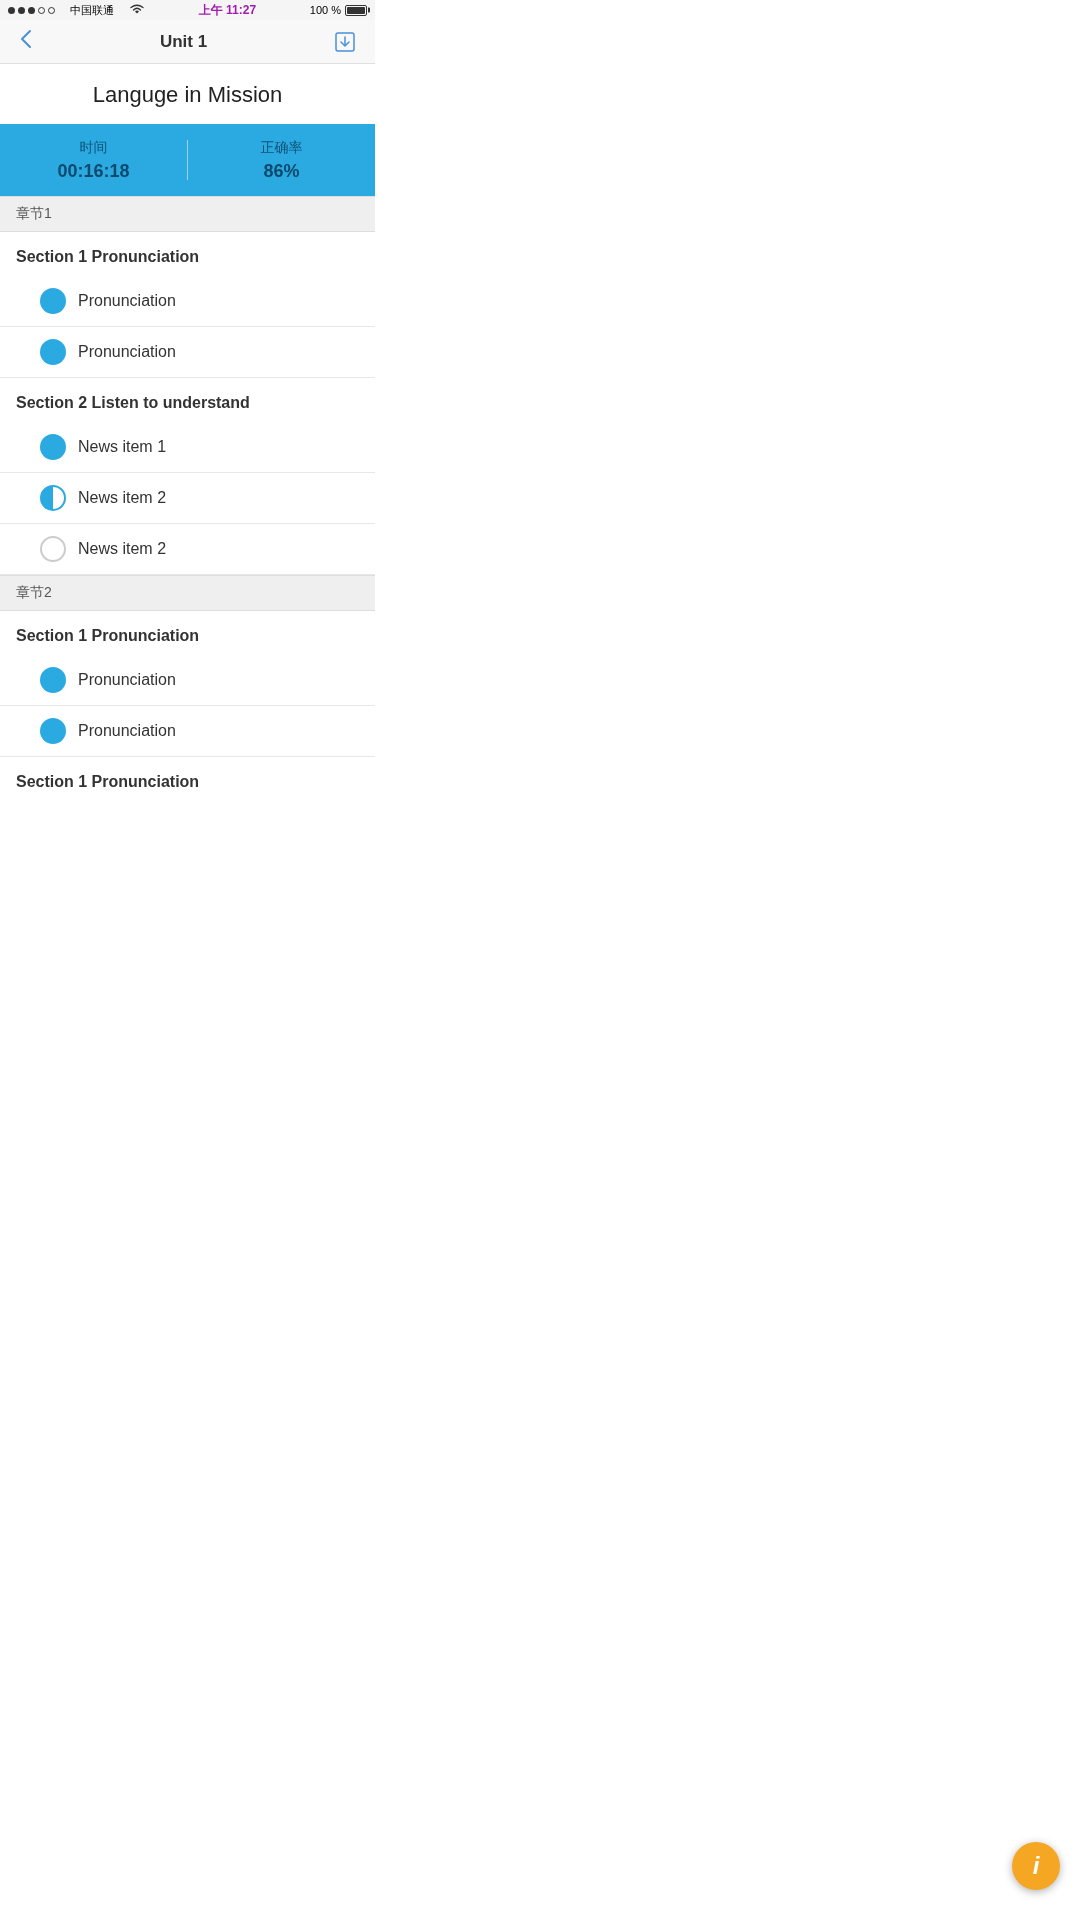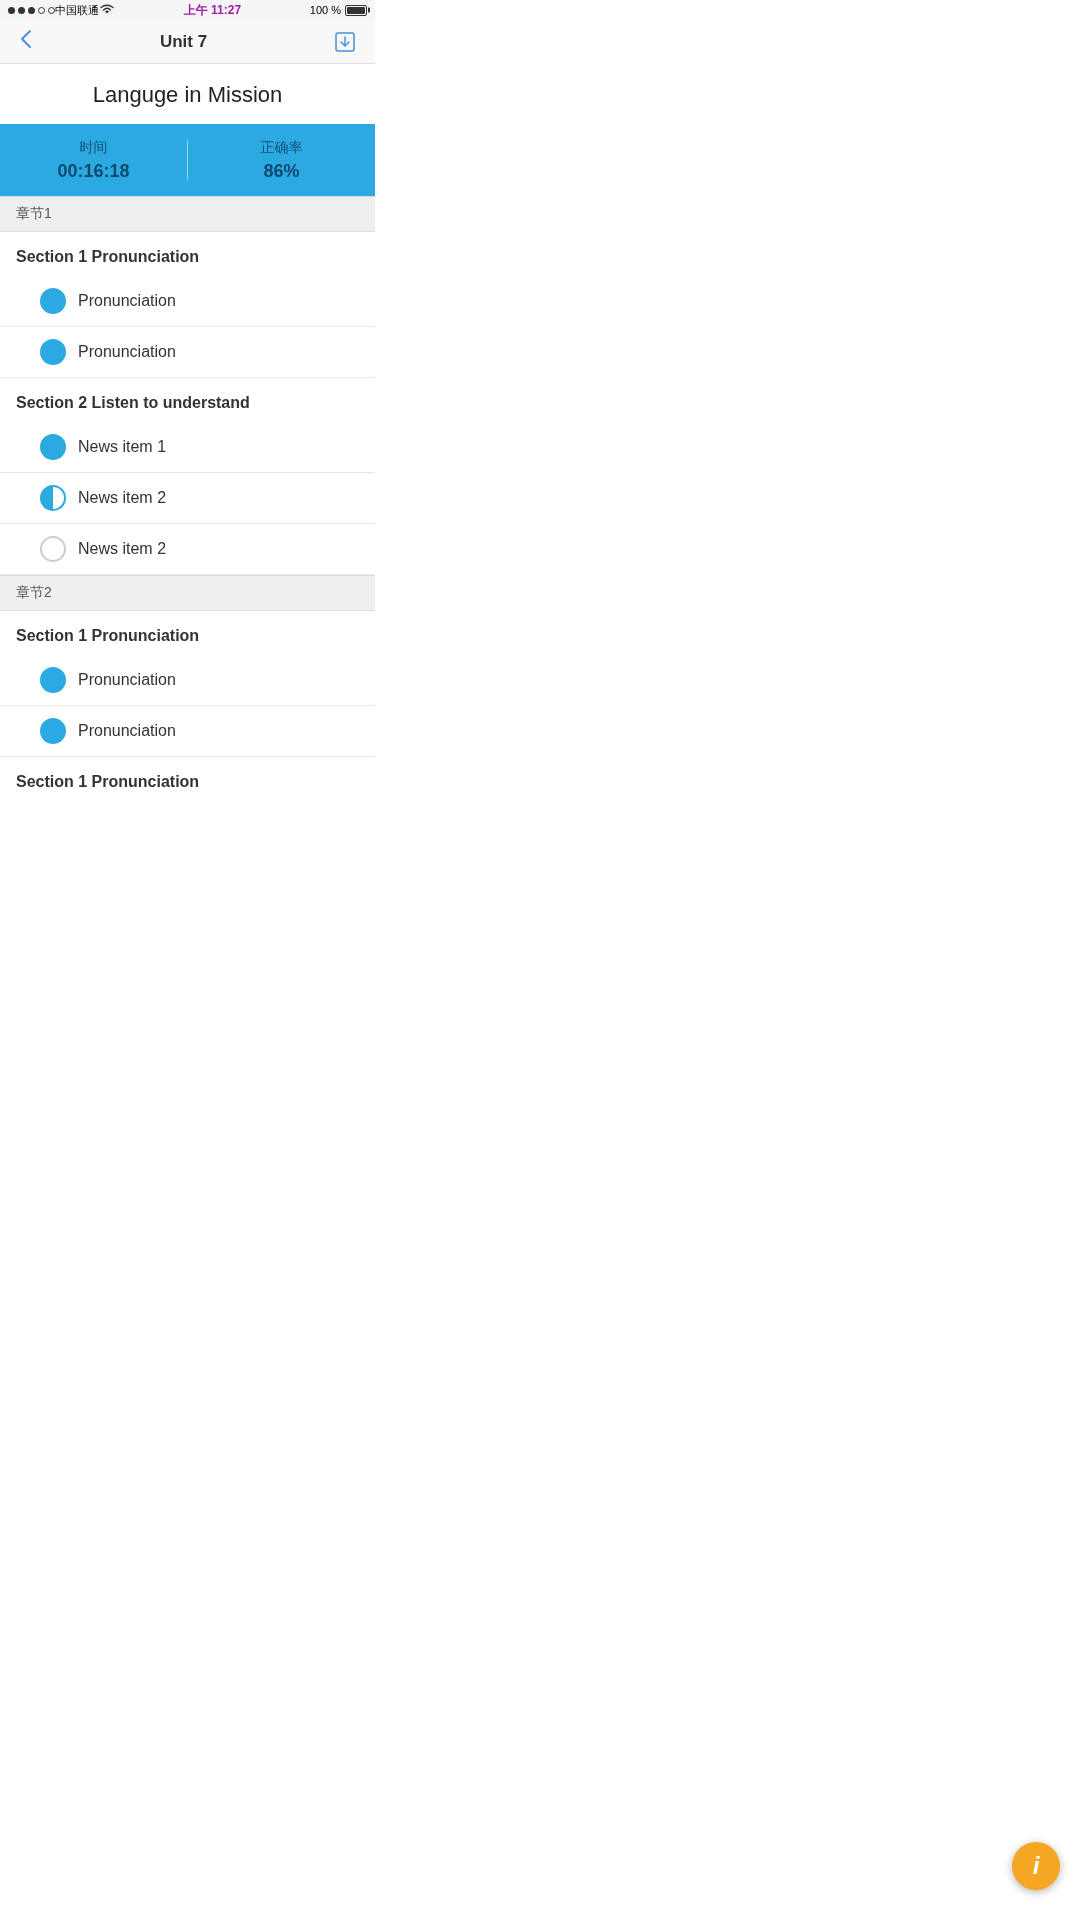--- a/index.html
+++ b/index.html
@@ -20,21 +20,21 @@
       display: flex;
       align-items: center;
       justify-content: space-between;
       padding: 0 8px;
       font-size: 11px;
       font-weight: 500;
     }
     .status-left {
       display: flex;
       align-items: center;
-      gap: 0;
+      gap: 15px;
     }
     .dots {
       display: flex;
       gap: 3px;
       align-items: center;
     }
     .dot {
       width: 7px;
       height: 7px;
       border-radius: 50%;
@@ -269,21 +269,21 @@
     </div>
   </div>
 </div>
 
 <div class="nav-bar">
   <div class="nav-back">
     <svg width="12" height="20" viewBox="0 0 12 20">
       <path d="M10 2 L2 10 L10 18" fill="none" stroke="#4a90d9" stroke-width="2" stroke-linecap="round" stroke-linejoin="round"></path>
     </svg>
   </div>
-  <span class="nav-title">Unit 7</span>
+  <span class="nav-title">Unit 1</span>
   <div class="nav-download">
     <svg width="22" height="22" viewBox="0 0 22 22">
       <rect x="2" y="2" width="18" height="18" rx="2" fill="none" stroke="#4a90d9" stroke-width="1.5"></rect>
       <path d="M11 6 L11 14" fill="none" stroke="#4a90d9" stroke-width="1.5" stroke-linecap="round"></path>
       <path d="M7 11 L11 15 L15 11" fill="none" stroke="#4a90d9" stroke-width="1.5" stroke-linecap="round" stroke-linejoin="round"></path>
     </svg>
   </div>
 </div>
 
 <div class="main-title">Languge in Mission</div>

